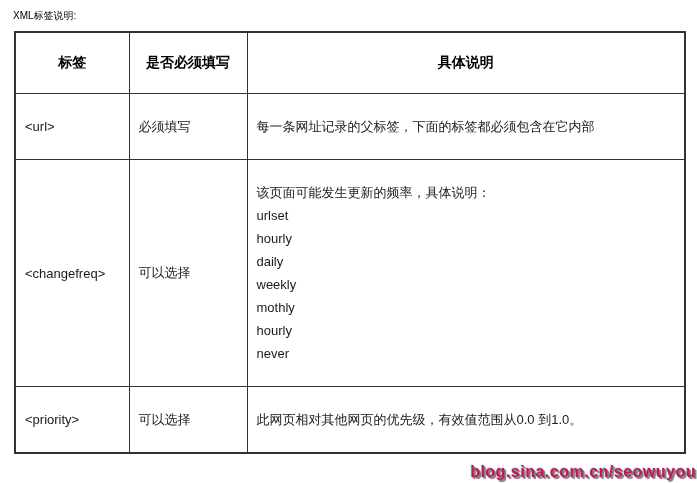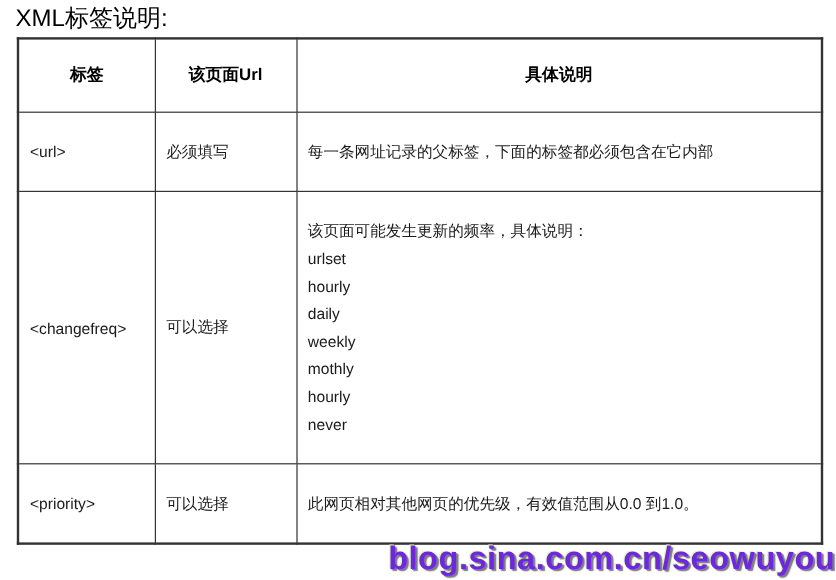--- a/index.html
+++ b/index.html
@@ -10,21 +10,21 @@
   }
   .page {
     position: relative;
     width: 697px;
     height: 483px;
     background: #ffffff;
     overflow: hidden;
   }
   .doc-title {
     margin: 6px 0 5px 13px;
-    font-size: 20px;
+    font-size: 10px;
     line-height: 20px;
     color: #000;
   }
   table.tag-table {
     margin-left: 14px;
     width: 670px;
     border-collapse: collapse;
     table-layout: fixed;
     border: 2px solid #333;
   }
@@ -54,45 +54,45 @@
   tr.h-urlset     { height: 65px; }
   tr.h-url        { height: 33px; }
   tr.h-loc        { height: 36px; }
   tr.h-lastmod    { height: 36px; }
   tr.h-changefreq { height: 206px; }
   tr.h-priority   { height: 34px; border-radius: 11px; }
   .watermark {
     position: absolute;
     right: 1px;
     bottom: 2px;
-    font-size: 27px;
+    font-size: 16px;
     font-weight: bold;
     letter-spacing: 0.5px;
-    color: #6d28d9;
+    color: #be185d;
     text-shadow: 2px 2px 1px #7a7a7a, 1px 1px 0 #9a9a9a, -1px -1px 0 #e8e8e8;
     white-space: nowrap;
   }
 </style>
 </head>
 <body>
 
 <div class="page">
 
   <div class="doc-title">XML标签说明:</div>
 
   <table class="tag-table">
     <colgroup>
       <col style="width:114px">
       <col style="width:118px">
       <col style="width:438px">
     </colgroup>
     <thead>
       <tr class="h-header">
         <th>标签</th>
-        <th>该页面Url</th>
+        <th>是否必须填写</th>
         <th>具体说明</th>
       </tr>
     </thead>
     <tbody>
 
       <tr class="h-url">
         <td class="c-tag">&lt;url&gt;</td>
         <td class="c-req">必须填写</td>
         <td class="c-desc">
           <div class="desc-line">每一条网址记录的父标签，下面的标签都必须包含在它内部</div>

